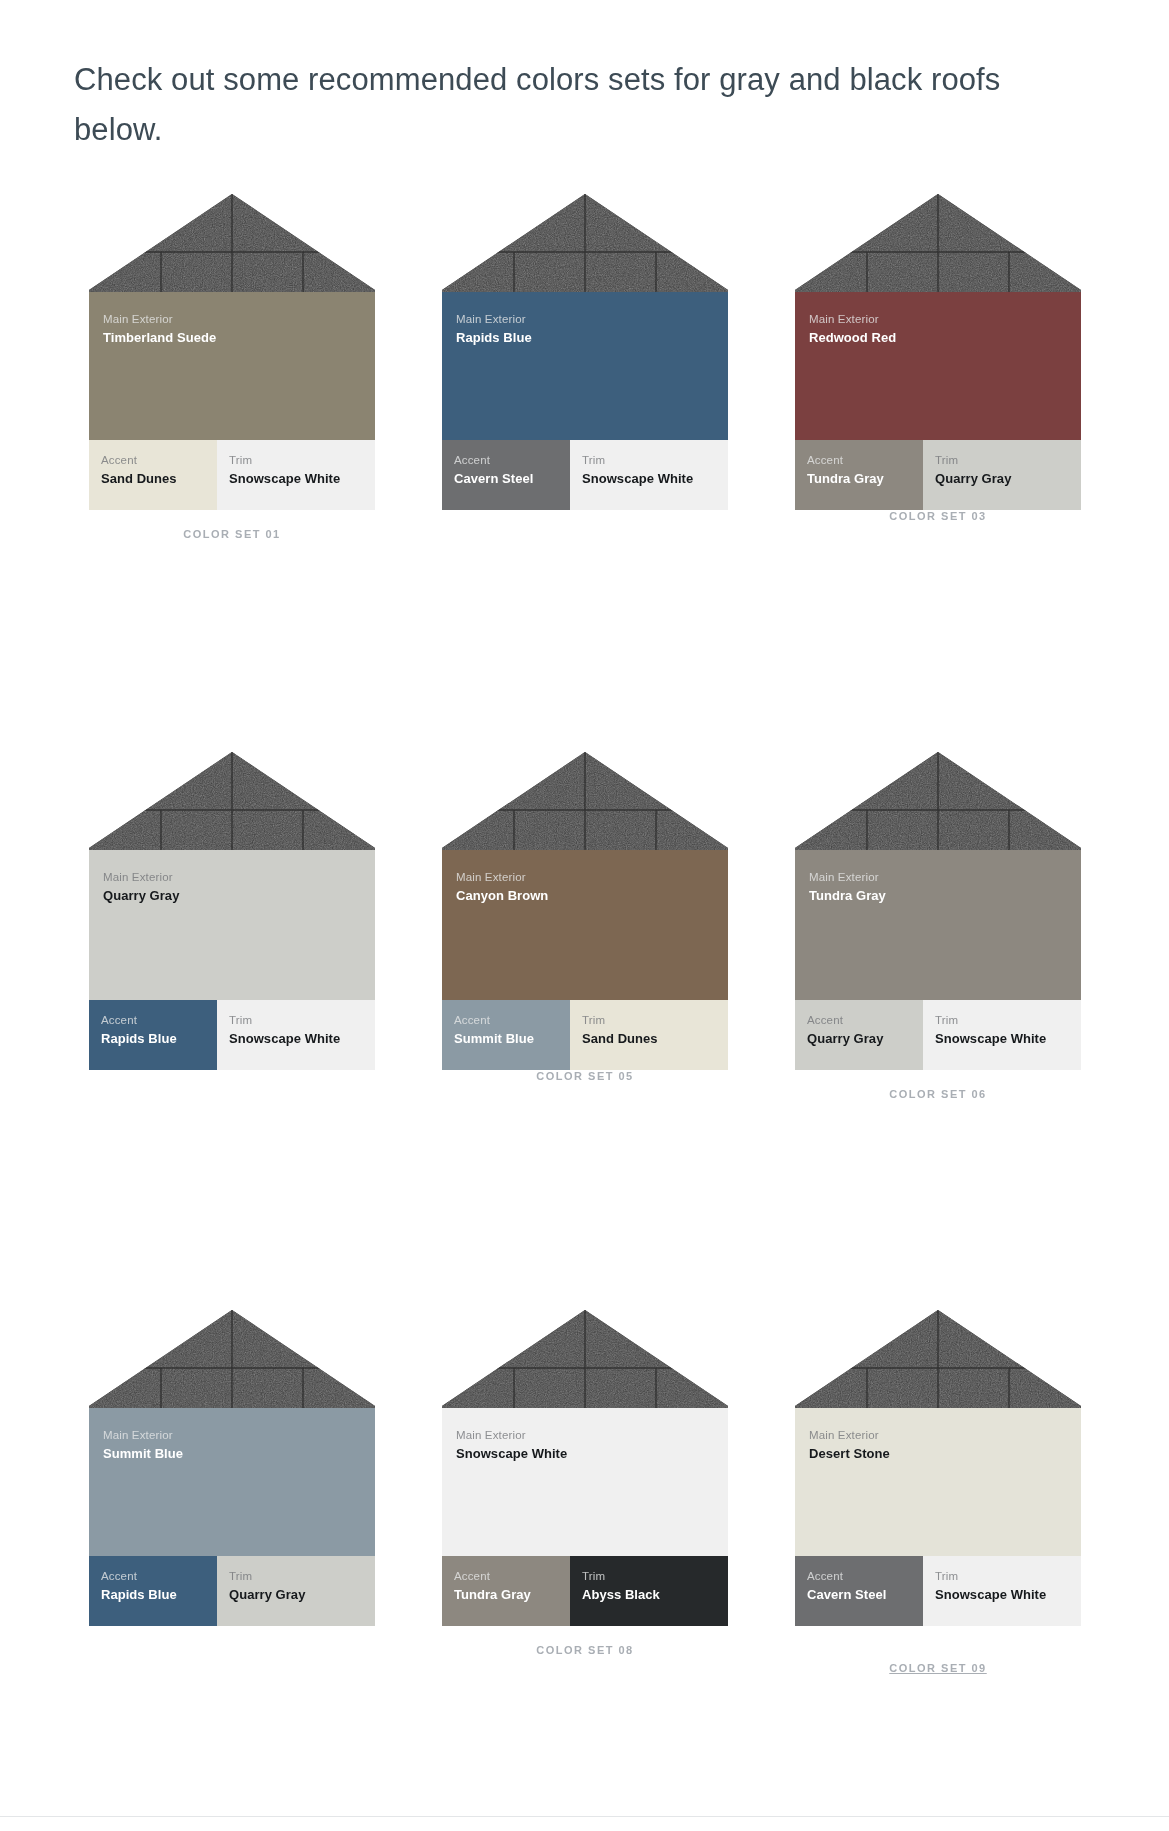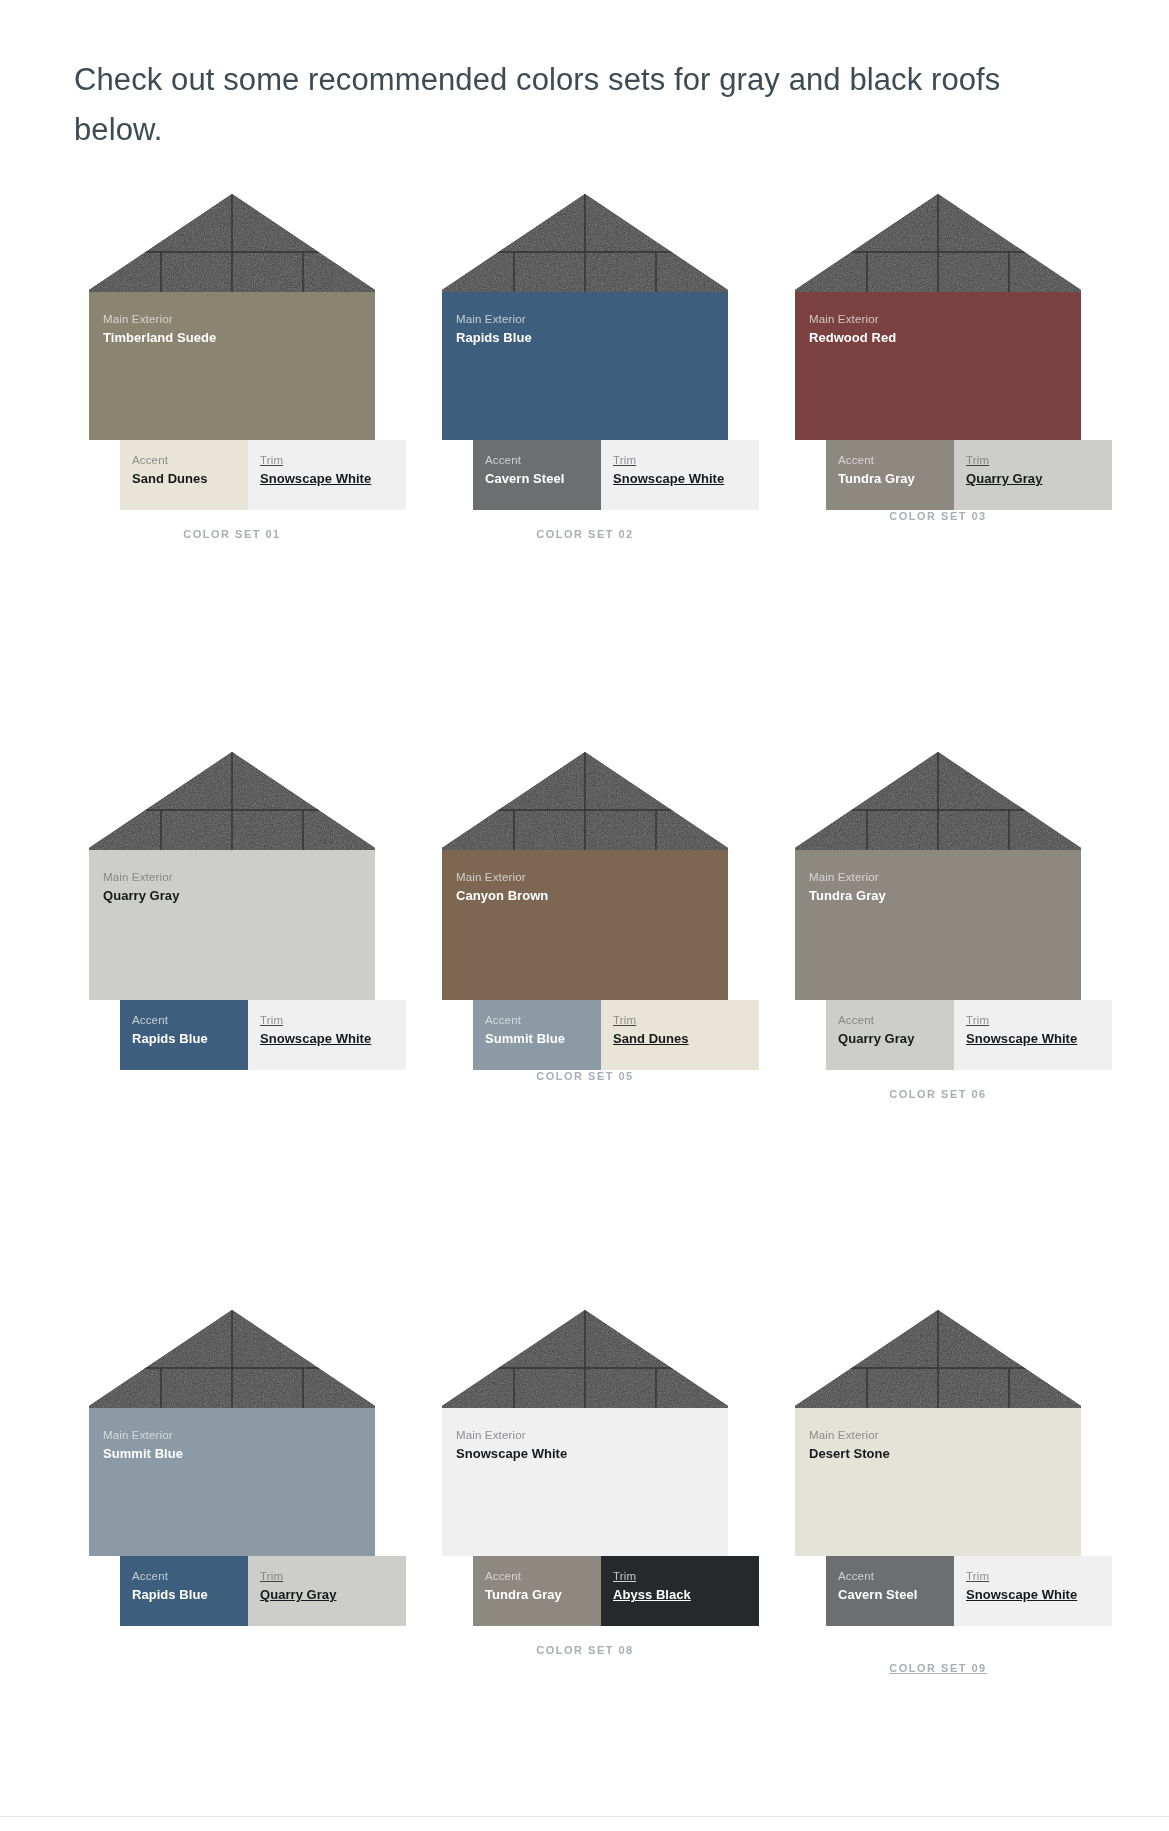--- a/index.html
+++ b/index.html
@@ -96,22 +96,22 @@
     width: 286px;
     margin: 0 auto;
     display: flex;
     align-items: stretch;
     height: 70px;
   }
   .sub-cell {
     padding: 13px 12px 0 12px;
     overflow: hidden;
   }
-  .sub-cell.accent { width: 128px; flex: 0 0 128px; margin-left: 31px; }
-  .sub-cell.trim   { width: 158px; flex: 0 0 158px; text-decoration: underline; }
+  .sub-cell.accent { width: 128px; flex: 0 0 128px; }
+  .sub-cell.trim   { width: 158px; flex: 0 0 158px; }
 
   
   .caption {
     text-align: center;
     font-size: 11px;
     letter-spacing: 1.5px;
     font-weight: 700;
     color: #a9aeb4;
     width: 286px;
     margin: 0 auto;
@@ -226,21 +226,20 @@
      <div class="sub-row">
        <div class="sub-cell accent t-light" style="background:#6d6e70">
             <div class="swatch-kicker">Accent</div>
             <div class="swatch-name">Cavern Steel</div>
           </div>
        <div class="sub-cell trim t-dark" style="background:#f0f0f0">
             <div class="swatch-kicker">Trim</div>
             <div class="swatch-name">Snowscape White</div>
           </div>
      </div>
-     <div class="caption ">COLOR SET 02</div>
         </div>
         <div class="card c2">
           <div class="roof-wrap">
   <svg class="roof" viewBox="0 0 286 100" preserveAspectRatio="none">
     <defs>
       <filter id="rf2n" x="0" y="0" width="100%" height="100%">
         <feTurbulence type="fractalNoise" baseFrequency="0.9" numOctaves="3" seed="17"></feTurbulence>
         <feColorMatrix type="saturate" values="0"></feColorMatrix>
         <feComponentTransfer>
                     <feFuncA type="linear" slope="0.30"></feFuncA>

